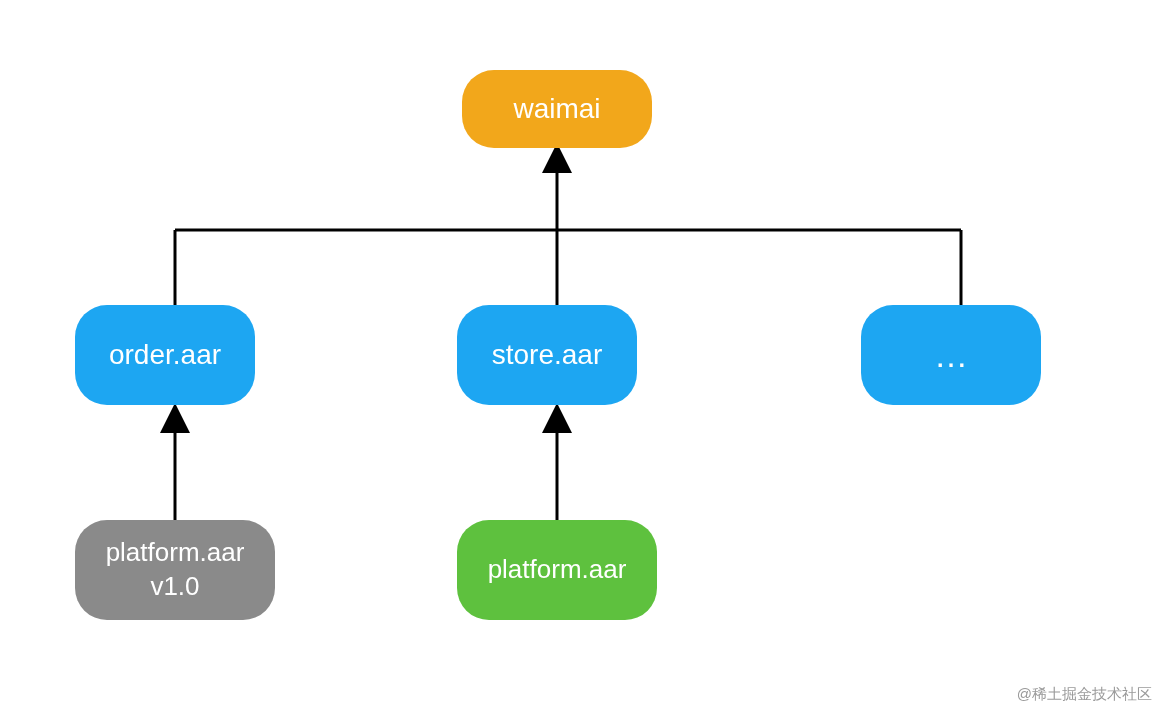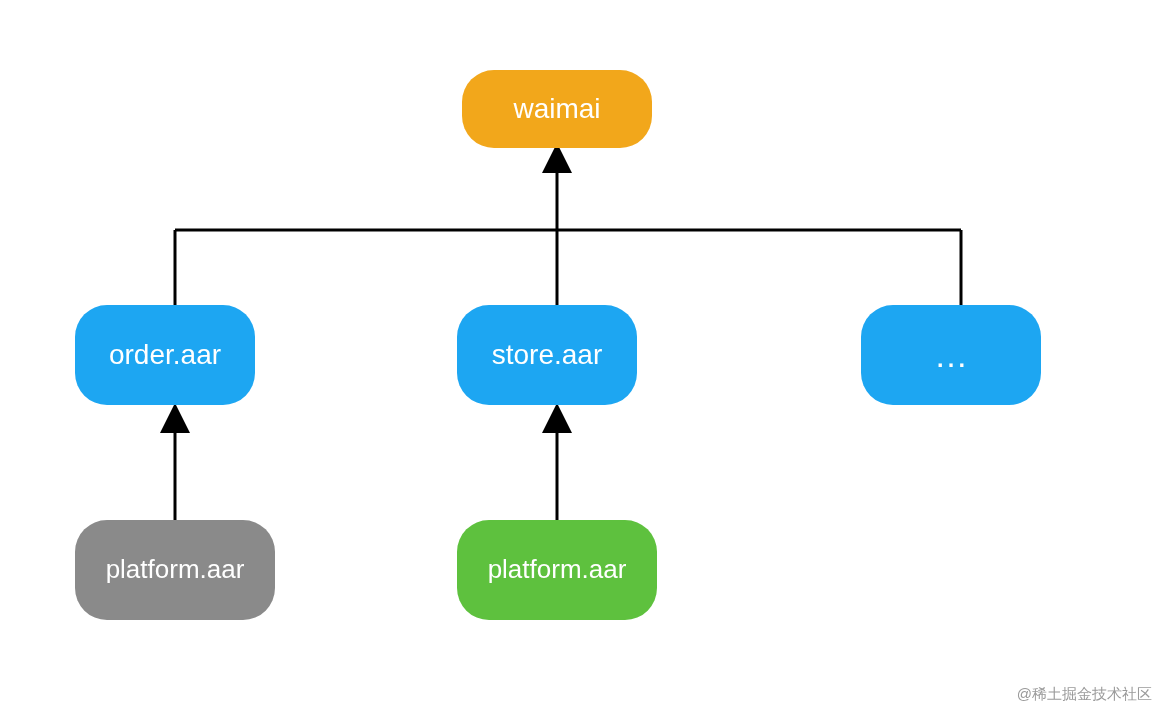--- a/index.html
+++ b/index.html
@@ -85,20 +85,21 @@
   <span>store.aar</span>
 </div>
 
 <div class="node node-mid" style="left: 861px; top: 305px; background: rgb(29, 166, 242);">
   <span style="font-size:34px;">…</span>
 </div>
 
 <div class="node node-bot" style="left: 75px; top: 520px; background: rgb(138, 138, 138);">
   <div>
     <div>platform.aar</div>
+    <div>v1.0</div>
   </div>
 </div>
 
 <div class="node node-bot" style="left: 457px; top: 520px; background: rgb(94, 193, 62);">
   <div>
     <div>platform.aar</div>
   </div>
 </div>
 
 <div class="watermark">@稀土掘金技术社区</div>

